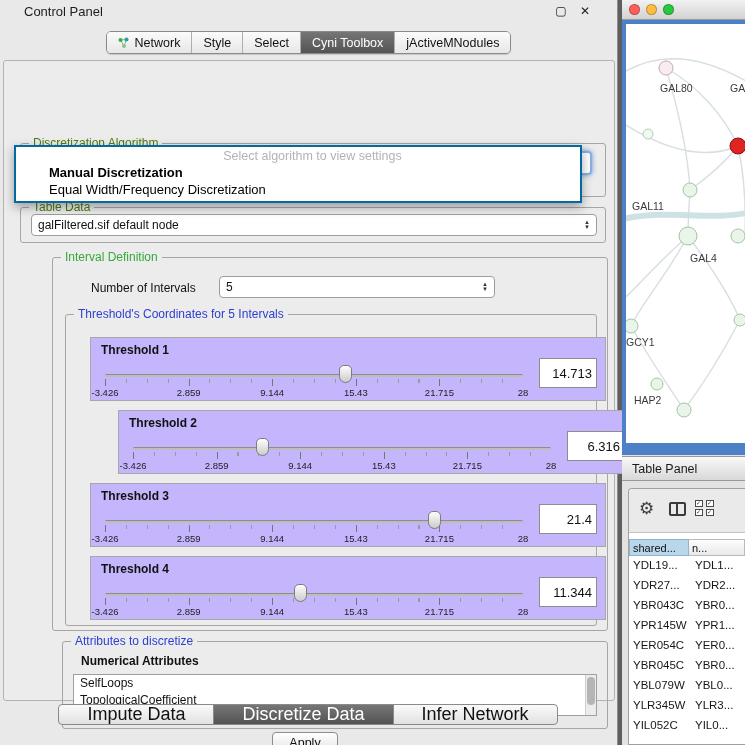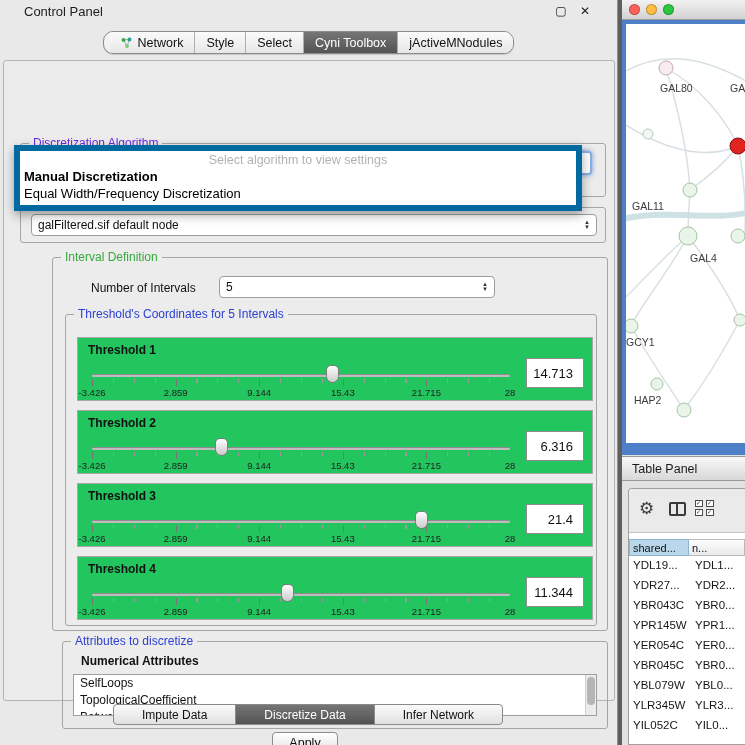--- a/index.html
+++ b/index.html
@@ -9,97 +9,97 @@
 
   
   .control-panel { position:absolute; left:0; top:0; width:618px; height:745px;
     background:#e9e9e9; border-right:1px solid #8f8f8f; }
   .titlebar { height:22px; display:flex; align-items:center; padding:0 24px;
     font-size:13px; color:#1c1c1c; }
   .titlebar .spacer { flex:1; }
   .win-btn { width:16px; text-align:center; font-size:12px; color:#222; margin-left:8px; cursor:default; }
 
   .top-tabs { position:absolute; left:0; right:0; top:31px; display:flex; justify-content:center; }
-  .tabgroup { display:flex; border:1px solid #8a8a8a; border-radius:10px; overflow:hidden; height:23px;
-    background:#f2f2f2; box-shadow:0 1px 1px rgba(0,0,0,.15);padding-left:6px; }
+  .tabgroup { display:flex; border:1px solid #8a8a8a; border-radius:5px; overflow:hidden; height:23px;
+    background:#f2f2f2; box-shadow:0 1px 1px rgba(0,0,0,.15); }
   .tab { display:flex; align-items:center; gap:5px; padding:0 11px; font-size:12.5px; color:#111;
     background:linear-gradient(#fbfbfb,#e7e7e7); border-left:1px solid #aeaeae; }
   .tab:first-child { border-left:none; }
   .tab.selected { background:linear-gradient(#767676,#535353); color:#fff; }
 
   .content { position:absolute; left:3px; top:60px; width:612px; height:641px;
     background:#ececec; border:1px solid #b3b3b3; border-radius:3px; }
 
   .group { position:absolute; border:1px solid #a6a6a6; border-radius:3px; }
   .group-title { position:absolute; top:-8px; left:8px; background:#ececec; padding:0 4px;
-    font-size:12px; color:#6d28d9; white-space:nowrap; }
+    font-size:12px; color:#4d7c0f; white-space:nowrap; }
   .group-title.green { color:#37a93c; }
   .group-title.blue { color:#2b3fd0; }
 
   .combo { position:absolute; background:#fff; border:1px solid #9d9d9d; border-radius:4px;
     display:flex; align-items:center; font-size:12px; color:#111; padding:0 6px; height:22px;text-align:right; }
   .combo .stepper { margin-left:auto; display:flex; flex-direction:column; align-items:center;
     line-height:5px; font-size:6px; color:#333; padding-left:6px; }
 
   
   .algo-group { left:16px; top:82px; width:586px; height:54px; }
   .algo-combo { left:22px; top:90px; width:566px; height:24px; z-index:5;
     border:2px solid #8ab0e0; box-shadow:0 0 5px rgba(92,140,220,.9); }
 
   .algo-popup { position:absolute; left:10px; top:84px; width:568px; z-index:30;
-    background:#fff; border:6px solid #0369a1; box-shadow:0 4px 10px rgba(0,0,0,.35); padding-bottom:3px; }
+    background:#fff; border:2px solid #0369a1; box-shadow:0 4px 10px rgba(0,0,0,.35); padding-bottom:3px;padding-left:29px; }
   .popup-placeholder { text-align:center; color:#b3b3b3; font-size:12.5px; padding:2px 0 1px; }
   .popup-item { font-size:13px; color:#000; padding:1px 4px; }
   .popup-item.bold { font-weight:bold; }
 
   
   .td-group { left:16px; top:146px; width:586px; height:36px; }
   .td-combo { left:26px; top:152px; width:566px; }
 
   
   .id-group { left:48px; top:196px; width:556px; height:374px; }
   .noi-label { position:absolute; left:86px; top:219px; font-size:12px; font-weight:normal; color:#111; }
   .th-group { left:60px; top:252px; width:532px; height:312px; }
 
-  .t-panel { position:absolute; left:11px; width:516px; height:64px;
-    border:1px solid #a8a8a8; background:#22c55e; }
+  .t-panel { position:absolute; left:24px; width:516px; height:64px;
+    border:1px solid #a8a8a8; background:#c4b5fd; }
   .t-label { position:absolute; left:10px; top:5px; font-size:12px; font-weight:bold; color:#111; }
   .t-slider { position:absolute; left:14px; right:82px; top:24px; height:40px; }
   .t-track { position:absolute; left:0; right:0; top:12px; height:3px; background:#bdbdbd;
     border-top:1px solid #8d8d8d; border-radius:2px; }
   .t-thumb { position:absolute; top:3px; width:13px; height:18px; margin-left:-7px;
     background:linear-gradient(#fdfdfd,#cccccc); border:1px solid #7c7c7c;
     border-radius:6px 6px 8px 8px; z-index:2; }
   .t-ticks-minor { position:absolute; left:0; right:0; top:17px; height:4px;
     background:repeating-linear-gradient(to right,#9a9a9a 0 1px,transparent 1px 5%); }
   .t-ticks-major { position:absolute; left:0; right:0; top:17px; height:7px;
     background:repeating-linear-gradient(to right,#757575 0 1px,transparent 1px 20%); }
   .t-scale { position:absolute; left:0; right:0; top:25px; height:12px;padding-left:46px; }
   .t-scale span { position:absolute; transform:translateX(-50%); font-size:9.5px; color:#222; white-space:nowrap; }
   .t-valuebox { position:absolute; right:8px; top:20px; width:58px; height:30px;
     background:#fff; border:1px solid #8d8d8d; font-size:13px; color:#111;
-    display:flex; align-items:center; justify-content:flex-end; padding-right:10px; }
+    display:flex; align-items:center; justify-content:flex-end; padding-right:4px; }
 
   
   .attr-group { left:58px; top:580px; width:546px; height:88px; }
   .attr-label { position:absolute; left:18px; top:12px; font-size:12px; font-weight:bold; color:#111; }
   .attr-list { position:absolute; left:10px; top:32px; width:524px; height:42px;
     background:#fff; border:1px solid #9f9f9f; overflow:hidden; }
   .attr-item { font-size:12px; color:#111; line-height:17px; padding:0 6px; }
   .attr-scroll { position:absolute; right:0; top:0; bottom:0; width:11px;
     background:#ececec; border-left:1px solid #cfcfcf; }
   .attr-scroll-thumb { position:absolute; left:1px; top:2px; width:8px; height:28px;
     background:#b5b5b5; border-radius:4px; }
 
   .apply-btn { position:absolute; left:268px; top:671px; width:66px; height:22px;
     border:1px solid #8d8d8d; border-radius:4px; background:linear-gradient(#ffffff,#e2e2e2);
     font-size:12.5px; color:#111; display:flex; align-items:center; justify-content:center; }
 
   .bottom-tabs { position:absolute; left:0; right:0; top:704px; display:flex; justify-content:center; }
-  .btab { height:21px; padding:0 28px; display:flex; align-items:center; font-size:12px; color:#111;
+  .btab { height:21px; padding:0 28px; display:flex; align-items:center; font-size:18px; color:#111;
     border:1px solid #8a8a8a; background:linear-gradient(#fafafa,#e1e1e1); margin-left:-1px; }
   .btab.first { border-radius:4px 0 0 4px; }
   .btab.last { border-radius:0 4px 4px 0; }
   .btab.selected { background:linear-gradient(#767676,#535353); color:#fff; }
 
   
   .right-region { position:absolute; left:622px; top:0; width:123px; height:745px; background:#e2e2e2; }
 
   .net-window { position:absolute; left:0; top:0; width:123px; height:455px; }
   .net-titlebar { height:20px; background:linear-gradient(#f2f2f2,#d2d2d2);
@@ -226,21 +226,21 @@
                     <span style="left: 0%;">-3.426</span>
                     <span style="left: 20%;">2.859</span>
                     <span style="left: 40%;">9.144</span>
                     <span style="left: 60%;">15.43</span>
                     <span style="left: 80%;">21.715</span>
                     <span style="left: 100%;">28</span>
                   </div>
                 </div>
                 <div class="t-valuebox">14.713</div>
               </div>
-              <div class="t-panel" style="top: 95px;">
+              <div class="t-panel" style="top: 95px; margin-left: 28px;">
                 <div class="t-label">Threshold 2</div>
                 <div class="t-slider">
                   <div class="t-track"></div>
                   <div class="t-ticks-minor"></div>
                   <div class="t-ticks-major"></div>
                   <div class="t-thumb" style="left: 30.9998%;"></div>
                   <div class="t-scale">
                     <span style="left: 0%;">-3.426</span>
                     <span style="left: 20%;">2.859</span>
                     <span style="left: 40%;">9.144</span>

